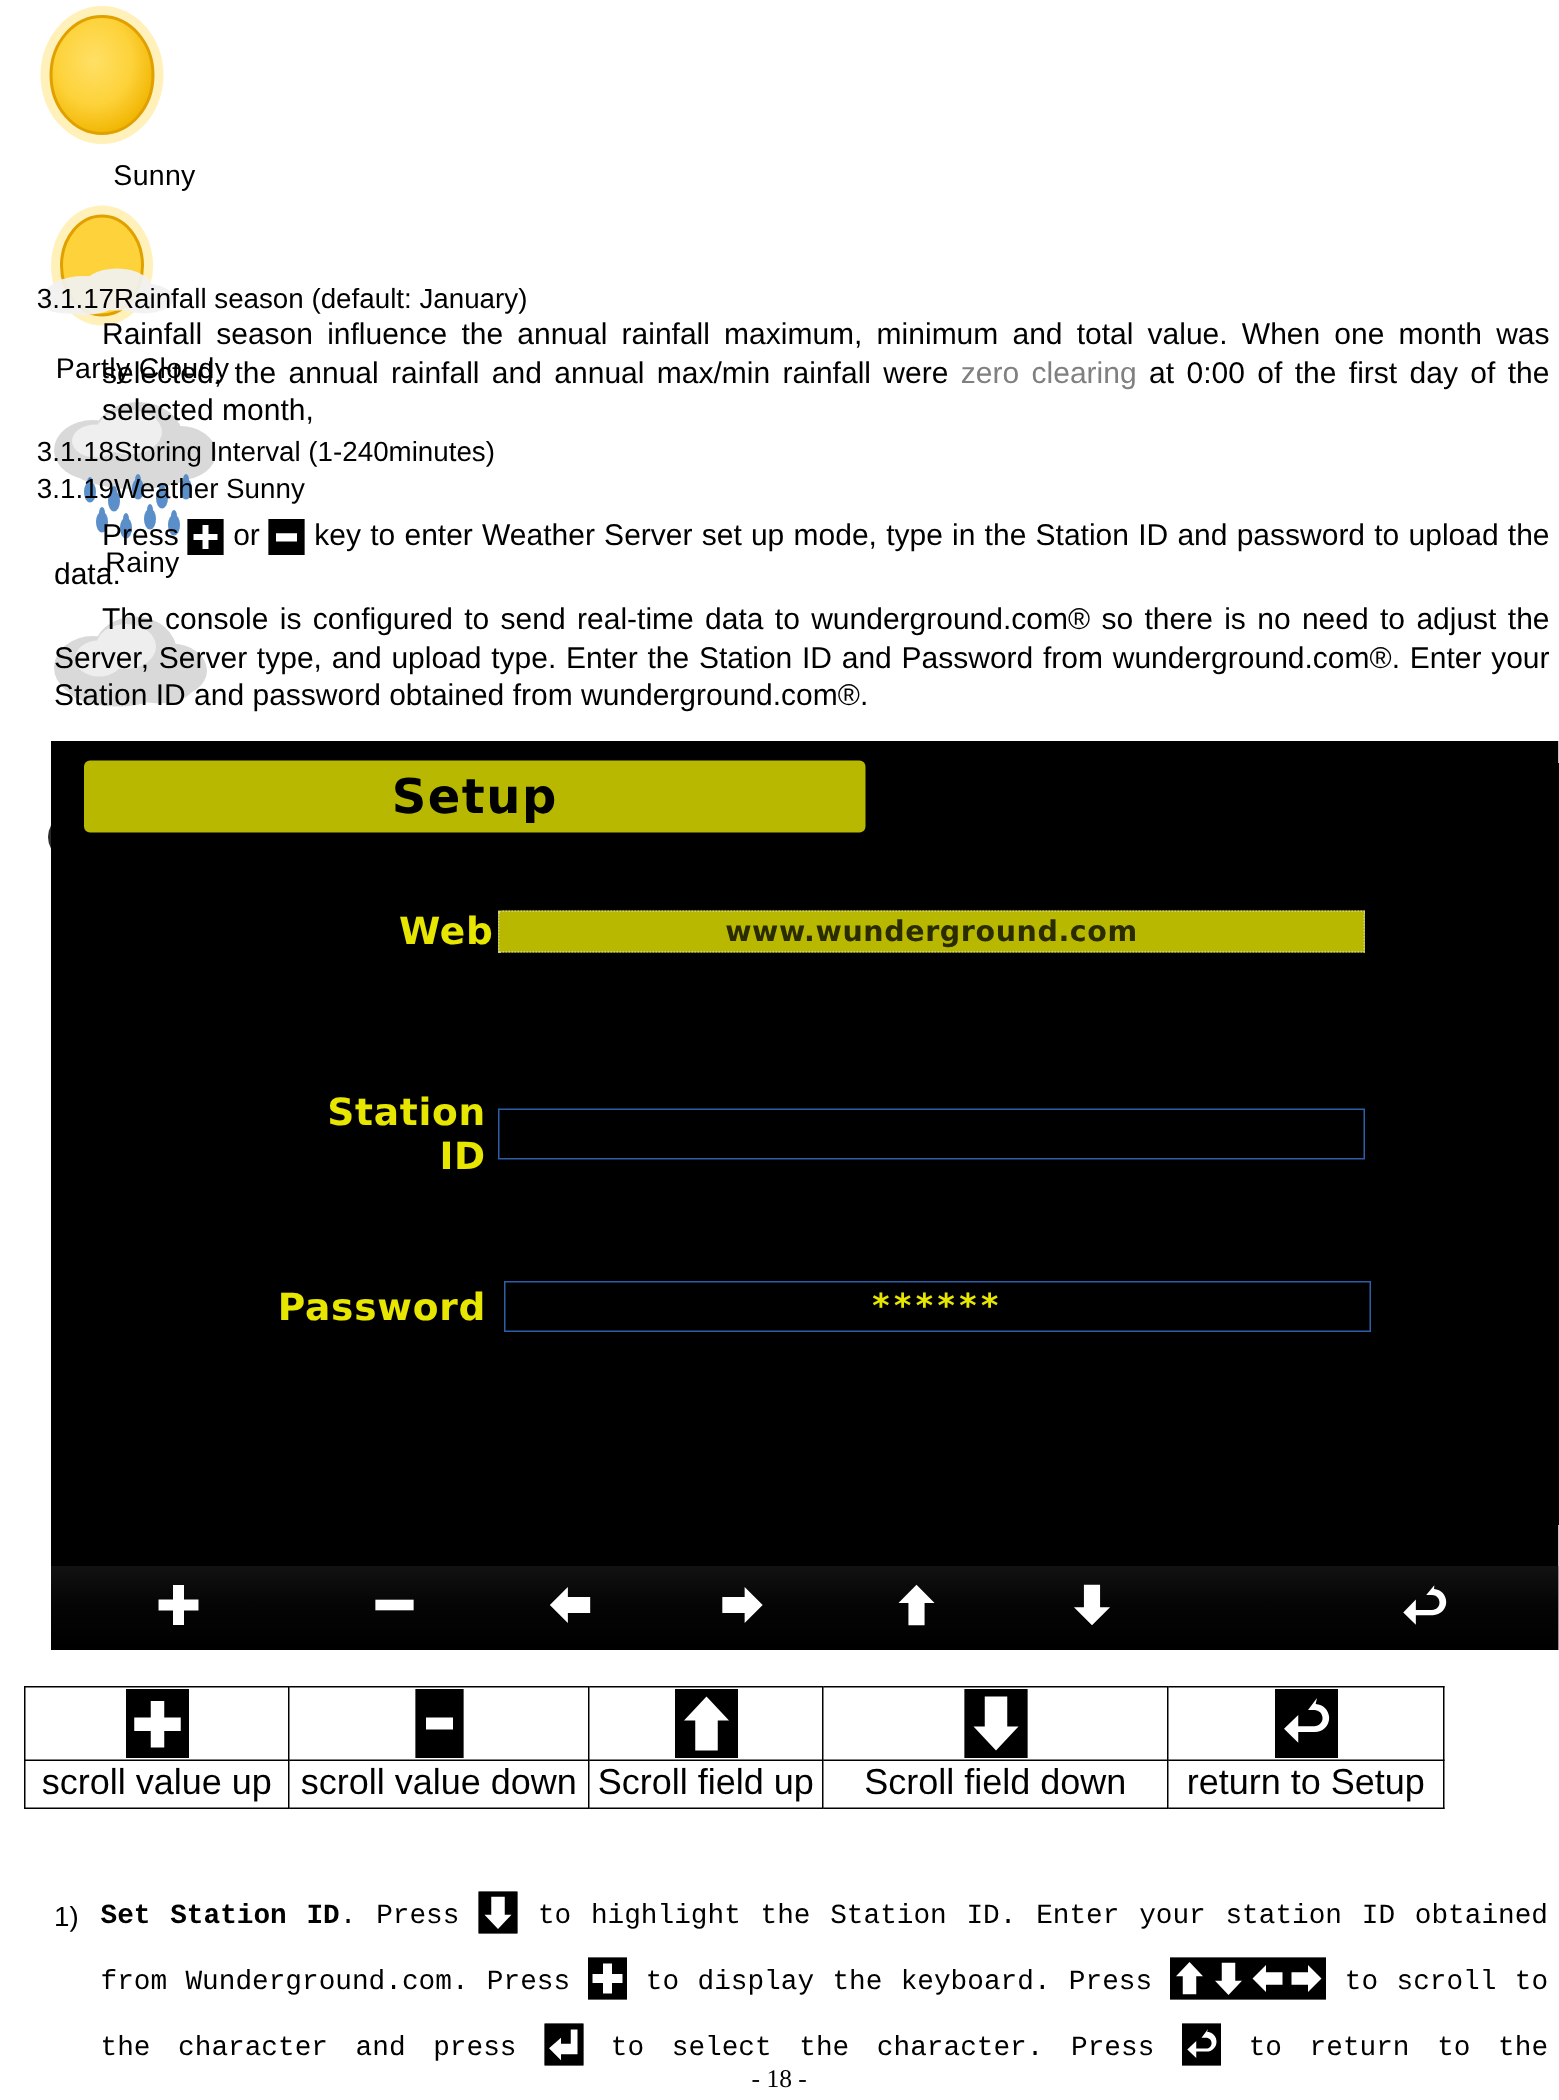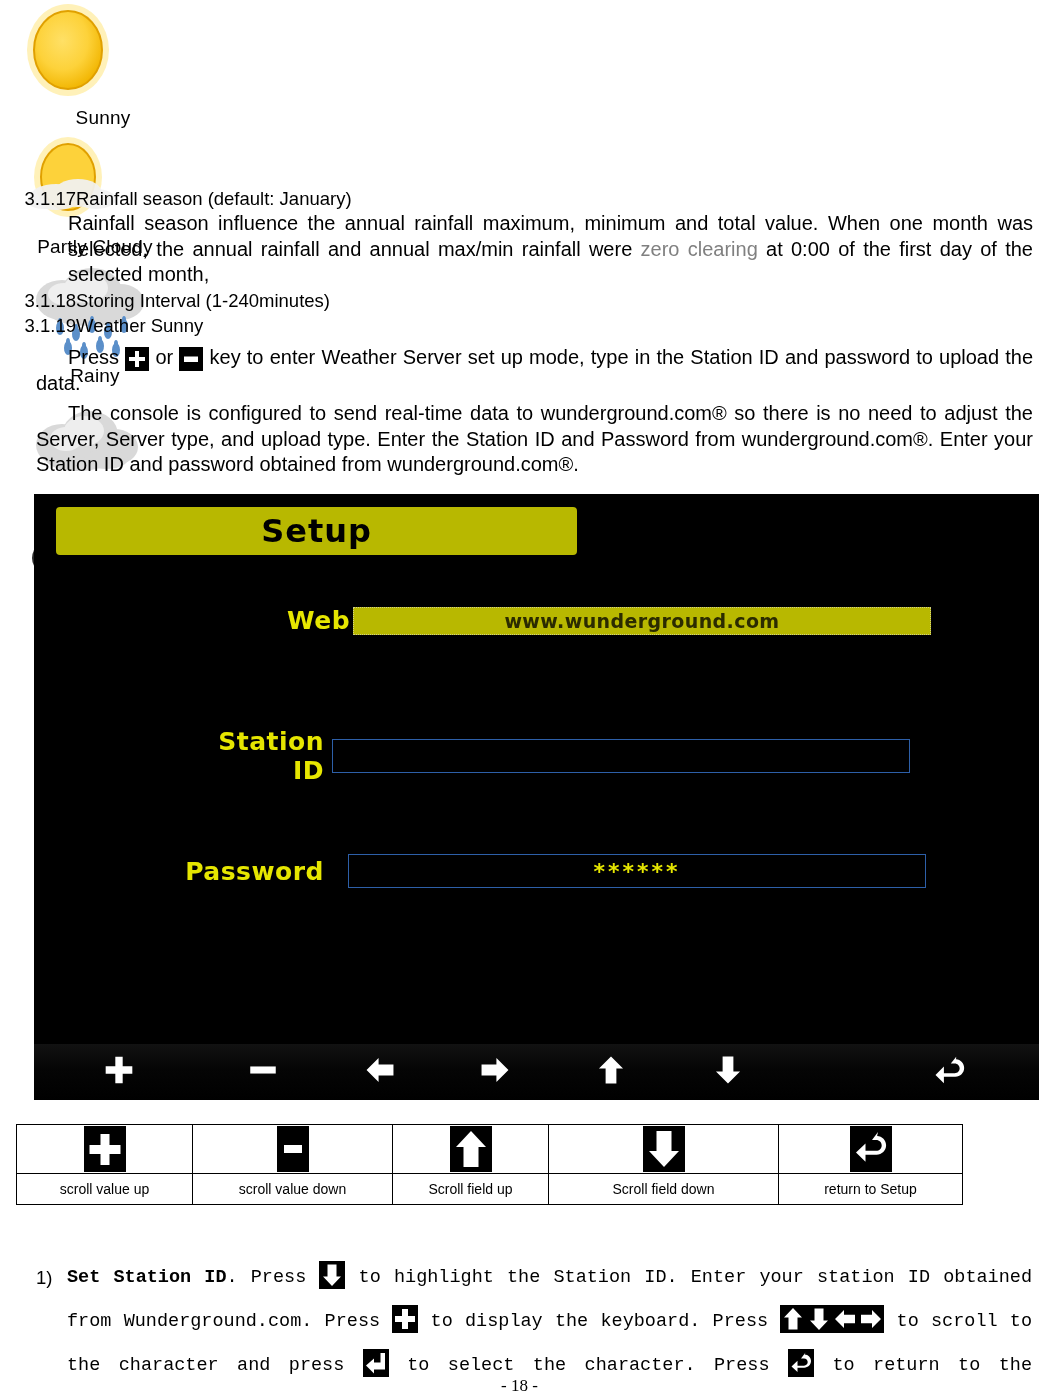--- a/index.html
+++ b/index.html
@@ -144,21 +144,21 @@
     table-layout: fixed;
   }
   .legend td {
     border: 1px solid #000;
     text-align: center;
     vertical-align: middle;
   }
   .legend tr.icons td { height: 48px; }
   .legend tr.labels td {
     height: 31px;
-    font-size: 14px;
+    font-size: 24px;
     padding-bottom: 2px;
   }
   .legend .cellicon {
     display: inline-block;
     background: #000;
     vertical-align: middle;
   }
   .legend .cellicon svg { display: block; }
 
   
@@ -366,31 +366,31 @@
   </div>
 
   <div class="para" style="left:36px; top:401px; width:997px; text-indent:32px;">The console is configured to send real-time data to wunderground.com® so there is no need to adjust the Server, Server type, and upload type. Enter the Station ID and Password from wunderground.com®. Enter your Station ID and password obtained from wunderground.com®.</div>
 </div>
 
 <div class="lcd">
 
   <div class="lcd-title">Setup</div>
 
   <div class="lcd-row" style="left:232px; top:112px;">
-    <div class="lcd-label" style="width:58px; margin-right:8px;margin-left:21px;">Web</div>
+    <div class="lcd-label" style="width:58px; margin-right:8px;">Web</div>
     <div class="lcd-field-web">www.wunderground.com</div>
   </div>
 
   <div class="lcd-row" style="left:148px; top:233px;">
     <div class="lcd-label" style="width:142px; margin-right:8px;">Station ID</div>
     <div class="lcd-field-input"></div>
   </div>
 
   <div class="lcd-row" style="left:148px; top:360px;">
-    <div class="lcd-label" style="width:142px; margin-right:24px;">Password</div>
+    <div class="lcd-label" style="width:142px; margin-right:12px;">Password</div>
     <div class="lcd-field-input">******</div>
   </div>
 
   <div class="lcd-toolbar">
     <div class="tb-btn" style="width:170px;">
       <span>
         <svg width="34" height="34" viewBox="0 0 24 24">
             <path d="M9.4 2.6h5.2v6.8h6.8v5.2h-6.8v6.8H9.4v-6.8H2.6V9.4h6.8z" fill="#fff"></path>
           </svg>
       </span>

